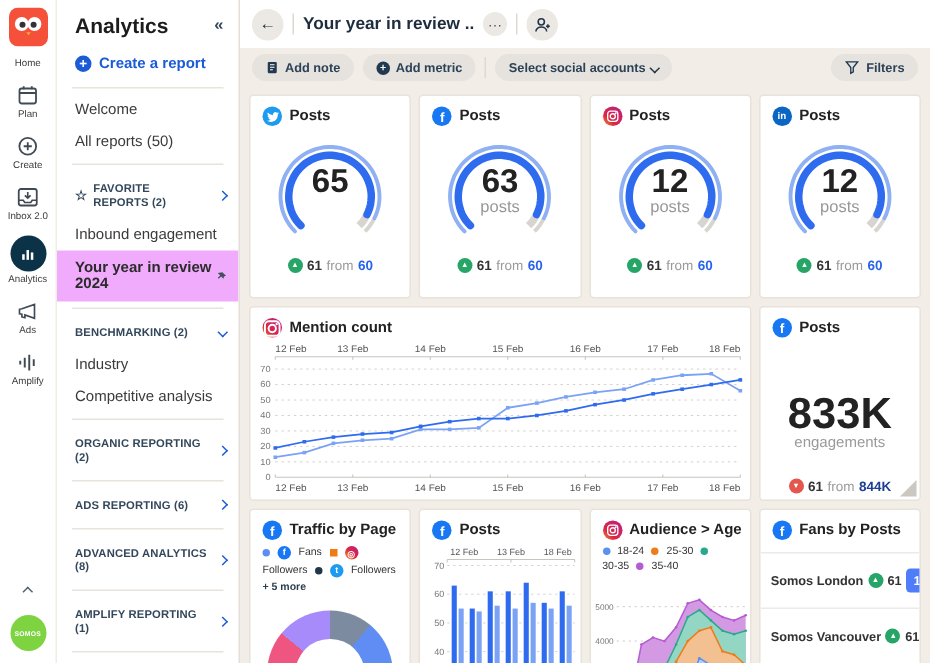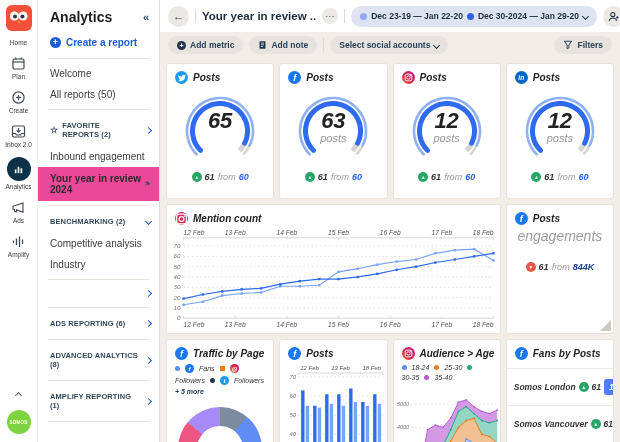--- a/index.html
+++ b/index.html
@@ -17,21 +17,21 @@
   .avatar{width:24px;height:24px;border-radius:50%;background:#7ed440;color:#fff;font-size:4.5px;font-weight:bold;display:flex;align-items:center;justify-content:center;margin-bottom:8px;cursor:pointer;letter-spacing:.2px;}
   
   .sidebar{width:122px;background:#fff;border-right:1px solid #e3ded7;display:flex;flex-direction:column;flex-shrink:0;overflow:hidden;}
   .sb-head{display:flex;align-items:center;justify-content:space-between;padding:9px 10px 6px 12px;}
   .sb-head h1{font-size:14px;font-weight:bold;color:#1c1c1c;}
   .collapse{color:#33475b;font-size:11px;font-weight:bold;cursor:pointer;}
   .sb-create{display:flex;align-items:center;gap:5px;padding:6px 12px;color:#1b5cd6;font-size:10px;font-weight:bold;cursor:pointer;}
   .plus-circle{width:11px;height:11px;border-radius:50%;background:#1b5cd6;color:#fff;font-size:9px;line-height:10px;text-align:center;font-weight:bold;}
   .sb-div{border-top:1px solid #e8e3dc;margin:4px 10px;}
   .sb-item{font-size:10px;color:#3b3b3b;padding:5px 12px;cursor:pointer;}
-  .sb-item.active{background:#ec4899;font-weight:bold;color:#2b2b2b;display:flex;align-items:center;justify-content:space-between;padding:6px 8px 6px 12px;}
+  .sb-item.active{background:#f0abfc;font-weight:bold;color:#2b2b2b;display:flex;align-items:center;justify-content:space-between;padding:6px 8px 6px 12px;}
   .sb-sec{display:flex;align-items:center;gap:4px;font-size:7.5px;font-weight:bold;color:#33475b;padding:7px 8px 7px 12px;cursor:pointer;letter-spacing:.1px;}
   .sb-sec .grow{flex:1;}
   .star{color:#33475b;font-size:9px;}
   .sb-spacer{flex:1;}
   
   .chev{width:5px;height:5px;border-right:1.4px solid #1b5cd6;border-bottom:1.4px solid #1b5cd6;display:inline-block;flex-shrink:0;}
   .chev.right{transform:rotate(-45deg);}
   .chev.down{transform:rotate(45deg);}
   .chev.up{transform:rotate(-135deg);border-color:#55606b;}
   .chev.navy{border-color:#20344a;}
@@ -45,21 +45,21 @@
   .date-pill{display:flex;align-items:center;gap:4px;background:#dde3f0;border-radius:12px;height:21px;padding:0 9px;font-size:8.5px;font-weight:bold;color:#1e2d3d;cursor:pointer;white-space:nowrap;}
   .dot{width:7px;height:7px;border-radius:50%;flex-shrink:0;}
   .dot.light{background:#93a9f2;}
   .dot.dark{background:#2f62e0;}
   .toolbar{height:26px;display:flex;align-items:center;gap:6px;padding:0 8px;flex-shrink:0;}
   .pill{display:flex;align-items:center;gap:4px;background:#e6e3de;border:none;border-radius:10px;height:18px;padding:0 9px;font-size:8.5px;font-weight:bold;color:#2c4257;cursor:pointer;white-space:nowrap;}
   .pm-icon{width:9px;height:9px;border-radius:50%;background:#203950;color:#fff;font-size:7px;line-height:9px;text-align:center;}
   .tb-spacer{flex:1;}
   
   .content{flex:1;display:grid;grid-template-columns:repeat(4,1fr);grid-template-rows:136px 130px 150px;gap:5px;padding:5px 6px;min-height:0;}
-  .card{background:#fff;border:1px solid #e8e2da;border-radius:3px;overflow:hidden;position:relative;font-style:italic;}
+  .card{background:#fff;border:1px solid #e8e2da;border-radius:3px;overflow:hidden;position:relative;}
   .card-head{display:flex;align-items:center;gap:5px;padding:7px 8px 3px;}
   .card-title{font-size:10px;font-weight:bold;color:#222;white-space:nowrap;}
   .net{width:13px;height:13px;border-radius:50%;display:inline-flex;align-items:center;justify-content:center;color:#fff;flex-shrink:0;}
   .net.tw{background:#1d9bf0;}
   .net.fb{background:#1877f2;font-size:9px;font-weight:bold;}
   .net.ig{background:linear-gradient(45deg,#f09433,#dc2743,#cc2366,#bc1888);}
   .net.li{background:#0a66c2;font-size:6.5px;font-weight:bold;}
   
   .gauge-wrap{position:relative;height:78px;margin-top:1px;}
   .gauge{display:block;margin:0 auto;width:96px;height:76px;}
@@ -72,21 +72,21 @@
   .badge.up{background:#27a567;}
   .badge.down{background:#e4574d;}
   .from{color:#9a9a9a;}
   .from-val{color:#2563eb;font-weight:bold;cursor:pointer;}
   .from-val.navy{color:#1d3f94;}
   
   .mention-card{grid-column:1/4;}
   .mention-card svg{display:block;width:100%;height:102px;}
   
   .big-val{font-size:29px;font-weight:bold;color:#222;text-align:center;margin-top:34px;line-height:28px;}
-  .big-unit{font-size:14px;color:#9a9a9a;text-align:center;}
+  .big-unit{font-size:10px;color:#9a9a9a;text-align:center;}
   .eng-delta{margin-top:18px;}
   .resize-handle{position:absolute;right:2px;bottom:2px;width:0;height:0;border-left:11px solid transparent;border-bottom:11px solid #b9b5ae;opacity:.75;}
   
   .legend{display:flex;align-items:center;flex-wrap:wrap;gap:3px 5px;padding:1px 8px 0;font-size:7px;color:#333;}
   .lg-dot{width:5px;height:5px;border-radius:50%;display:inline-block;}
   .lg-sq{width:5px;height:5px;display:inline-block;}
   .mini-net{width:9px;height:9px;border-radius:50%;display:inline-flex;align-items:center;justify-content:center;color:#fff;font-size:6px;font-weight:bold;}
   .more{font-weight:bold;color:#2c3e50;}
   .donut{position:relative;width:84px;height:84px;border-radius:50%;margin:12px auto 0;}
   .donut::after{content:'';position:absolute;inset:23%;background:#fff;border-radius:50%;}
@@ -208,24 +208,25 @@
       <svg width="9" height="9" viewBox="0 0 12 12">
           <path d="M7 1l4 4-2.2.6-.6 2.6L5.6 5.6 3 8.2l-1-1 2.6-2.6L2 2z" fill="#44505e"></path>
         </svg>
     </div>
     <div class="sb-div"></div>
     <div class="sb-sec">
       <span>BENCHMARKING (2)</span>
       <span class="grow"></span>
         <span class="chev down"></span>
     </div>
+    <div class="sb-item">Industry</div>
     <div class="sb-item">Competitive analysis</div>
-    <div class="sb-item">Industry</div>
     <div class="sb-div"></div>
     <div class="sb-sec">
+      <span>ORGANIC REPORTING (2)</span>
       <span class="grow"></span>
         <span class="chev right"></span>
     </div>
     <div class="sb-div"></div>
     <div class="sb-sec">
       <span>ADS REPORTING (6)</span>
       <span class="grow"></span>
         <span class="chev right"></span>
     </div>
     <div class="sb-div"></div>
@@ -253,48 +254,41 @@
     <header class="topbar">
       <button class="circle-btn">
           <span>←</span>
         </button>
       <span class="vdiv"></span>
       <h2 class="title">Your year in review ..</h2>
       <button class="circle-btn small">
           <span>···</span>
         </button>
       <span class="vdiv"></span>
-      <div class="date-pill">
-        <span class="dot light"></span>
-        <span>Dec 23-19 — Jan 22-20</span>
-        <span class="dot dark"></span>
-        <span>Dec 30-2024 — Jan 29-20</span>
-        <span class="chev down navy"></span>
-      </div>
       <button class="circle-btn">
         <svg width="13" height="13" viewBox="0 0 20 20">
             <circle cx="9" cy="7" r="3.2" fill="none" stroke="#20344a" stroke-width="1.6"></circle>
             <path d="M3.5 17c0-3.2 3-4.6 5.5-4.6s5.5 1.4 5.5 4.6" fill="none" stroke="#20344a" stroke-width="1.6"></path>
             <path d="M15.8 9.5v4M13.8 11.5h4" stroke="#20344a" stroke-width="1.5"></path>
           </svg>
       </button>
 
     </header>
 
     <div class="toolbar">
       <button class="pill">
-        <span class="pm-icon">+</span>
-        <span>Add metric</span>
-      </button>
-      <button class="pill">
         <svg width="9" height="10" viewBox="0 0 12 12">
             <rect x="2" y="1" width="8" height="10" rx="1" fill="#203950"></rect>
             <path d="M4 3.6h4M4 5.8h4M4 8h2.5" stroke="#fff" stroke-width=".9"></path>
           </svg>
         <span>Add note</span>
+      </button>
+      <button class="pill">
+        <span class="pm-icon">+</span>
+        <span>Add metric</span>
       </button>
       <span class="vdiv"></span>
       <button class="pill">
         <span>Select social accounts</span>
         <span class="chev down navy"></span>
       </button>
       <div class="tb-spacer"></div>
       <button class="pill">
         <svg width="10" height="10" viewBox="0 0 12 12">
             <path d="M1.5 1.5h9L7 6v3.5l-2 1.2V6L1.5 1.5z" fill="none" stroke="#203950" stroke-width="1.1"></path>
@@ -508,20 +502,21 @@
             <rect x="296.05" y="27.72307692307692" width="2.4" height="2.4" fill="#2e6bef"></rect>
             <rect x="314.8" y="24.569230769230774" width="2.4" height="2.4" fill="#2e6bef"></rect>
           </svg>
       </div>
 
       <div class="card">
         <div class="card-head">
           <span class="net fb">f</span>
           <span class="card-title">Posts</span>
         </div>
+        <div class="big-val">833K</div>
         <div class="big-unit">engagements</div>
         <div class="delta eng-delta">
           <span class="badge down">▼</span>
           <b>61</b>
           <span class="from">from</span>
           <a class="from-val navy">844K</a>
         </div>
         <div class="resize-handle"></div>
       </div>
 

